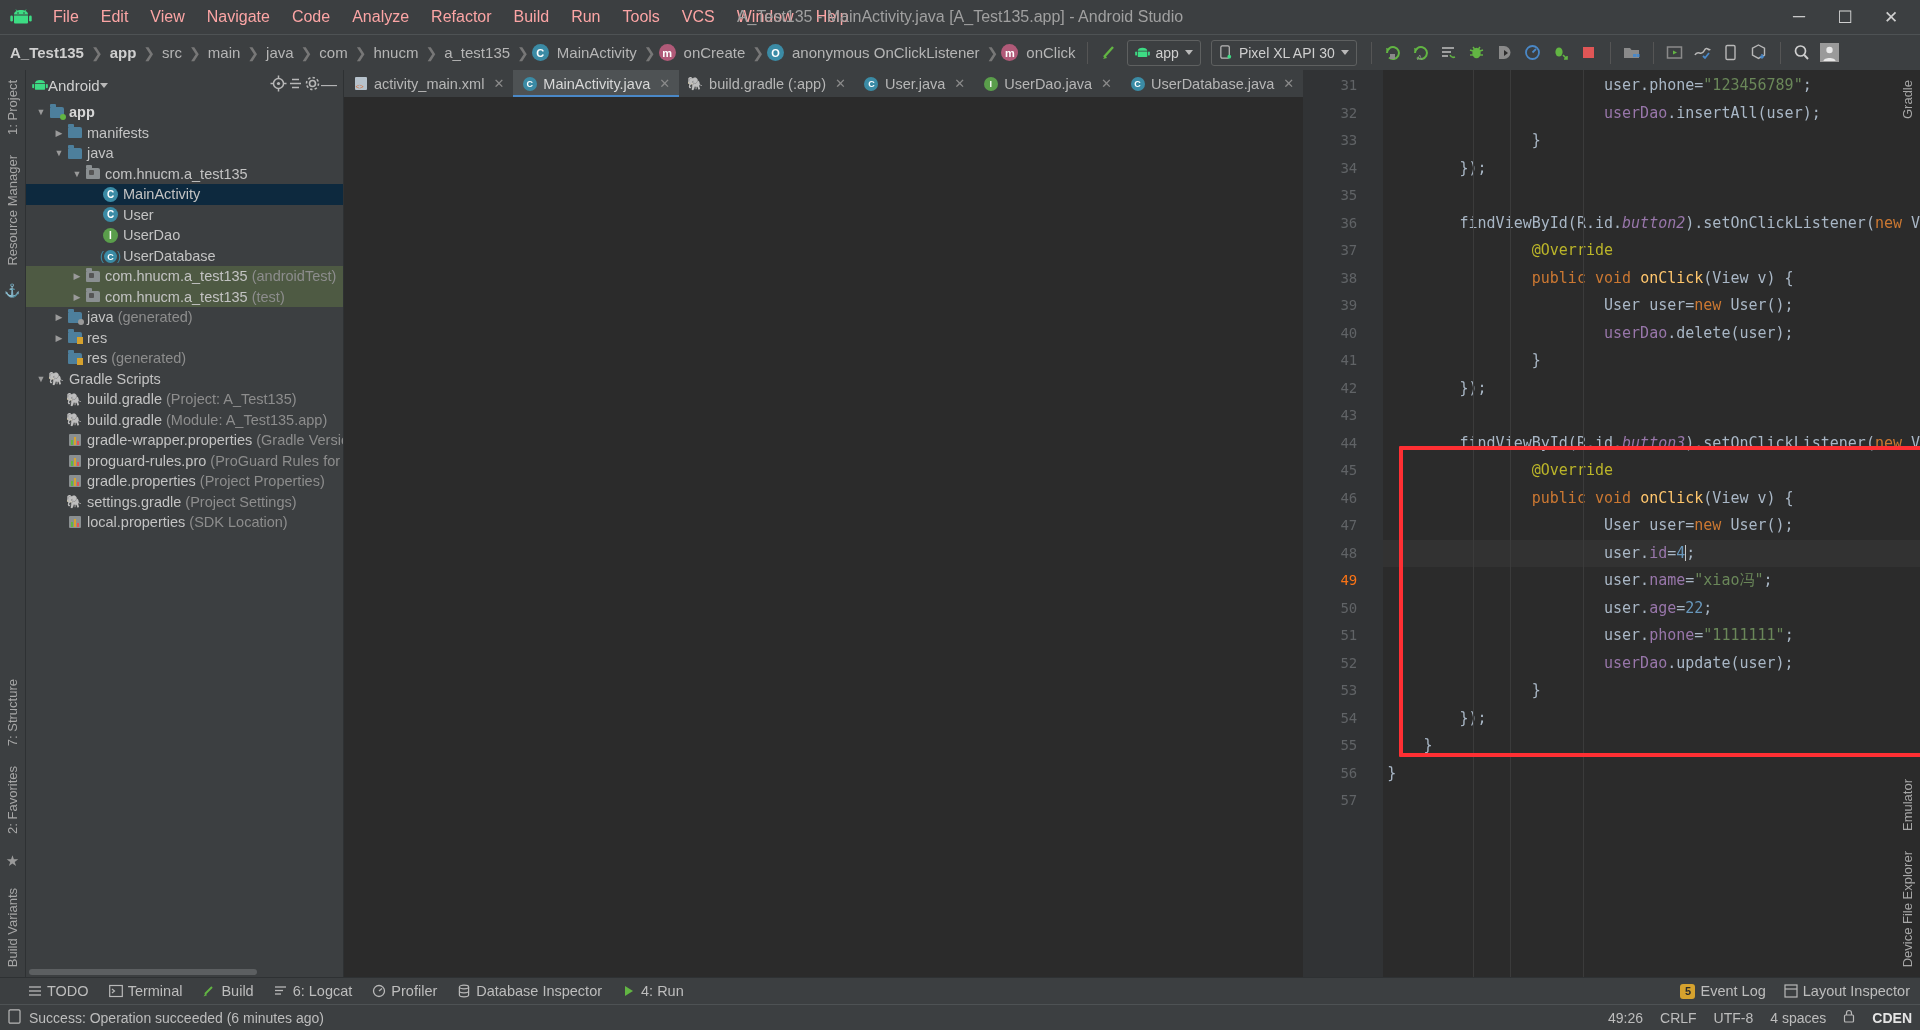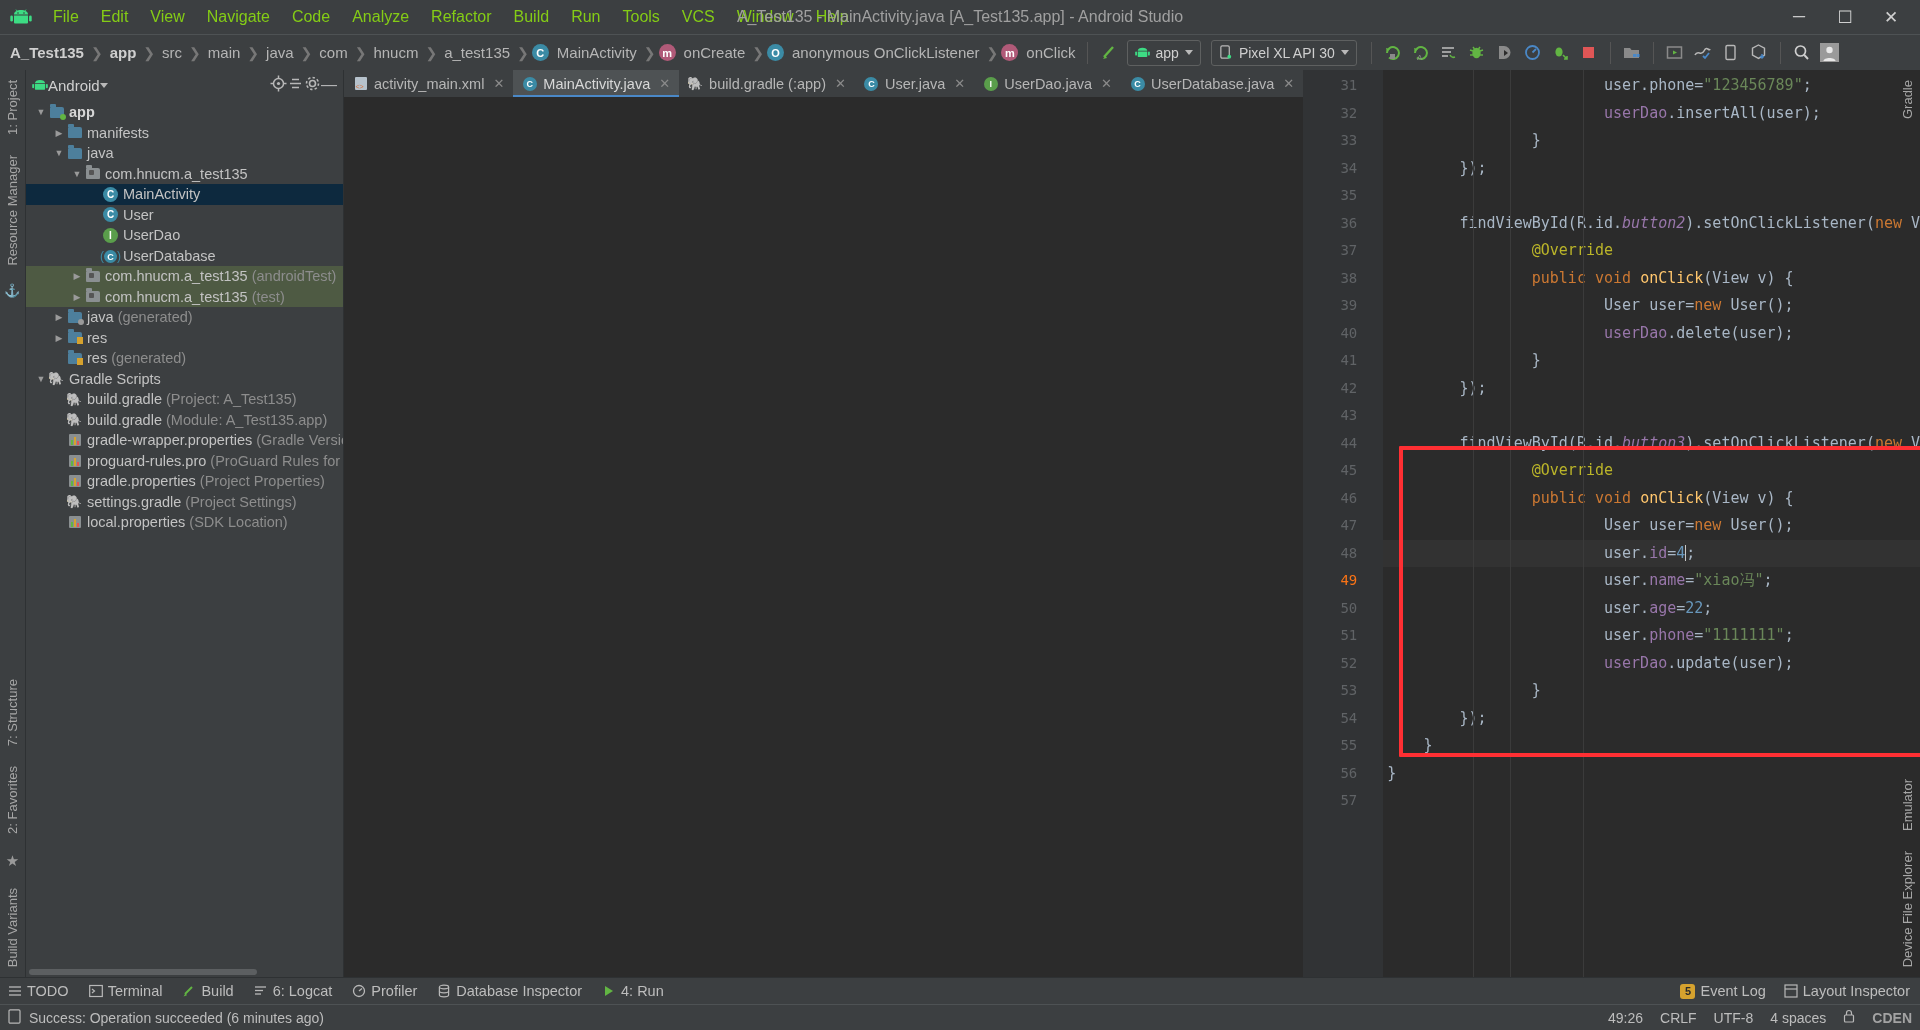--- a/index.html
+++ b/index.html
@@ -13,21 +13,21 @@
   }
   .app{ width:1920px; height:1030px; display:flex; flex-direction:column; background:#3c3f41; }
 
   
   .menubar{
     height:34px; background:#3c3f41; display:flex; align-items:center;
     padding-left:10px; position:relative; flex:0 0 34px;
   }
   .droid-logo{ width:22px; height:16px; position:relative; margin-right:10px; }
   .menu-item{
-    padding:3px 11px; color:#84cc16; font-size:16px; white-space:nowrap; cursor:default;
+    padding:3px 11px; color:#fca5a5; font-size:16px; white-space:nowrap; cursor:default;
   }
   .win-title{
     position:absolute; left:0; right:0; text-align:center; color:#a0a0a0;
     font-size:16px; pointer-events:none;
   }
   .win-btns{ position:absolute; right:6px; top:0; height:34px; display:flex; align-items:center; }
   .win-btn{ width:46px; height:34px; display:flex; align-items:center; justify-content:center;
             color:#cfcfcf; font-size:17px; }
 
   
@@ -149,35 +149,35 @@
   .rscroll{ width:14px; flex:0 0 14px; background:#2b2b2b; position:relative; }
   .rthumb{ position:absolute; left:2px; width:9px; background:#4e5254; border-radius:4px; }
   .mark{ position:absolute; right:0; width:9px; height:3px; }
 
   
   .rrail{ width:26px; background:#3c3f41; display:flex; flex-direction:column; align-items:center;
           justify-content:space-between; border-left:1px solid #2e3133; flex:0 0 26px; }
 
   
   .toolwin{
-    height:27px; background:#3c3f41; display:flex; align-items:center; padding-left:8px; gap:20px;
+    height:27px; background:#3c3f41; display:flex; align-items:center; padding-left:28px; gap:20px;
     border-top:1px solid #2e3133; flex:0 0 27px; position:relative;
   }
   .tw{ display:flex; align-items:center; gap:5px; color:#bdbdbd; font-size:14.5px; white-space:nowrap; }
   .tw-right{ position:absolute; right:10px; display:flex; align-items:center; gap:18px; }
   .pill{ width:15px;height:15px;border-radius:3px;background:#d6a22e;color:#2b2b2b;font-size:11px;
          display:inline-flex;align-items:center;justify-content:center;font-weight:bold; }
 
   .statusbar{
     height:26px; background:#3c3f41; display:flex; align-items:center; padding:0 8px;
     border-top:1px solid #4e5254; flex:0 0 26px; position:relative; font-size:14px; color:#bdbdbd;
   }
   .sb-right{ position:absolute; right:8px; display:flex; align-items:center; gap:17px; }
   .ime{ display:flex; align-items:center; gap:4px; }
-  .ime .blue{ color:#a3a3a3; font-weight:bold;text-align:center; }
+  .ime .blue{ color:#e5e5e5; font-weight:bold;text-align:center; }
 </style>
 </head>
 <body>
 
 <div class="app">
 
   <div class="menubar">
     <span class="droid-logo">
       <svg width="22" height="16" viewBox="0 0 22 16">
           <g fill="#3ddc84">

